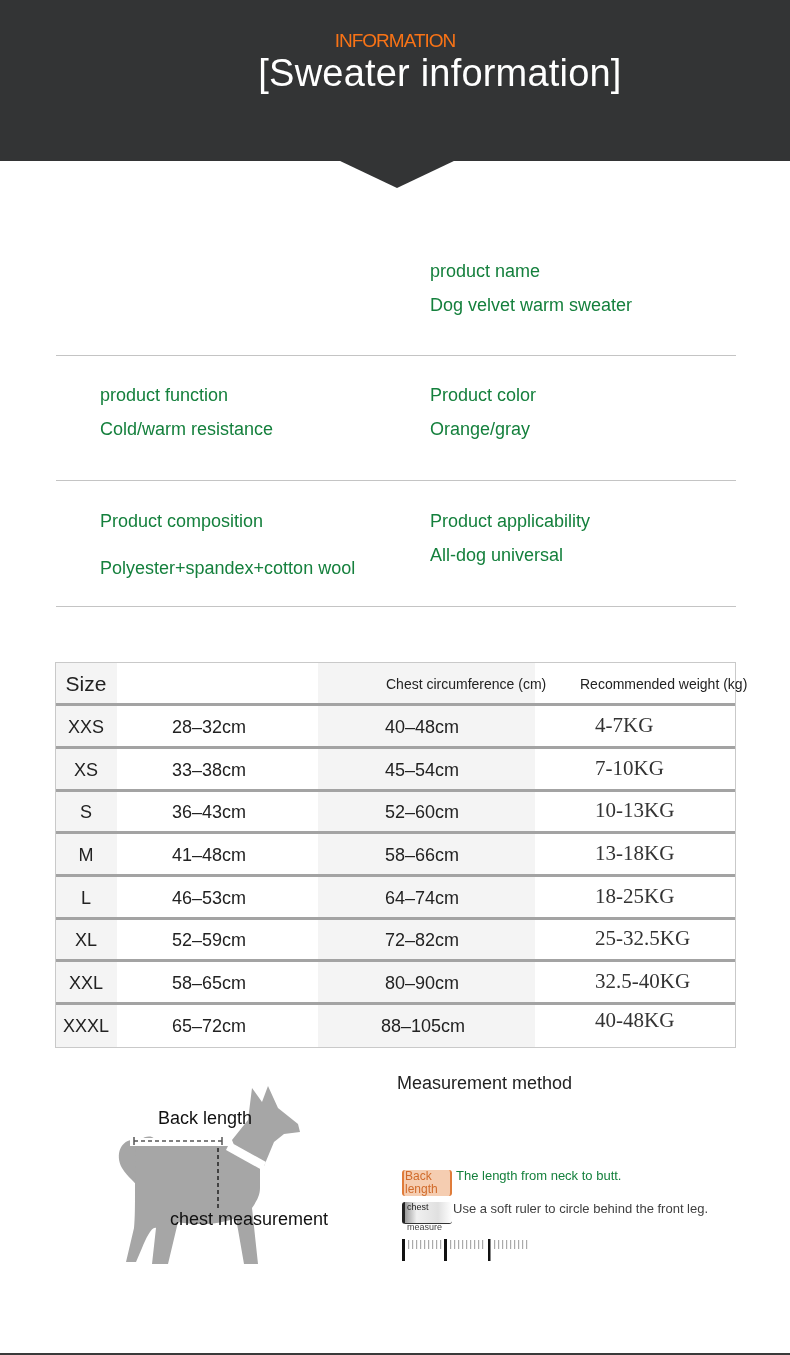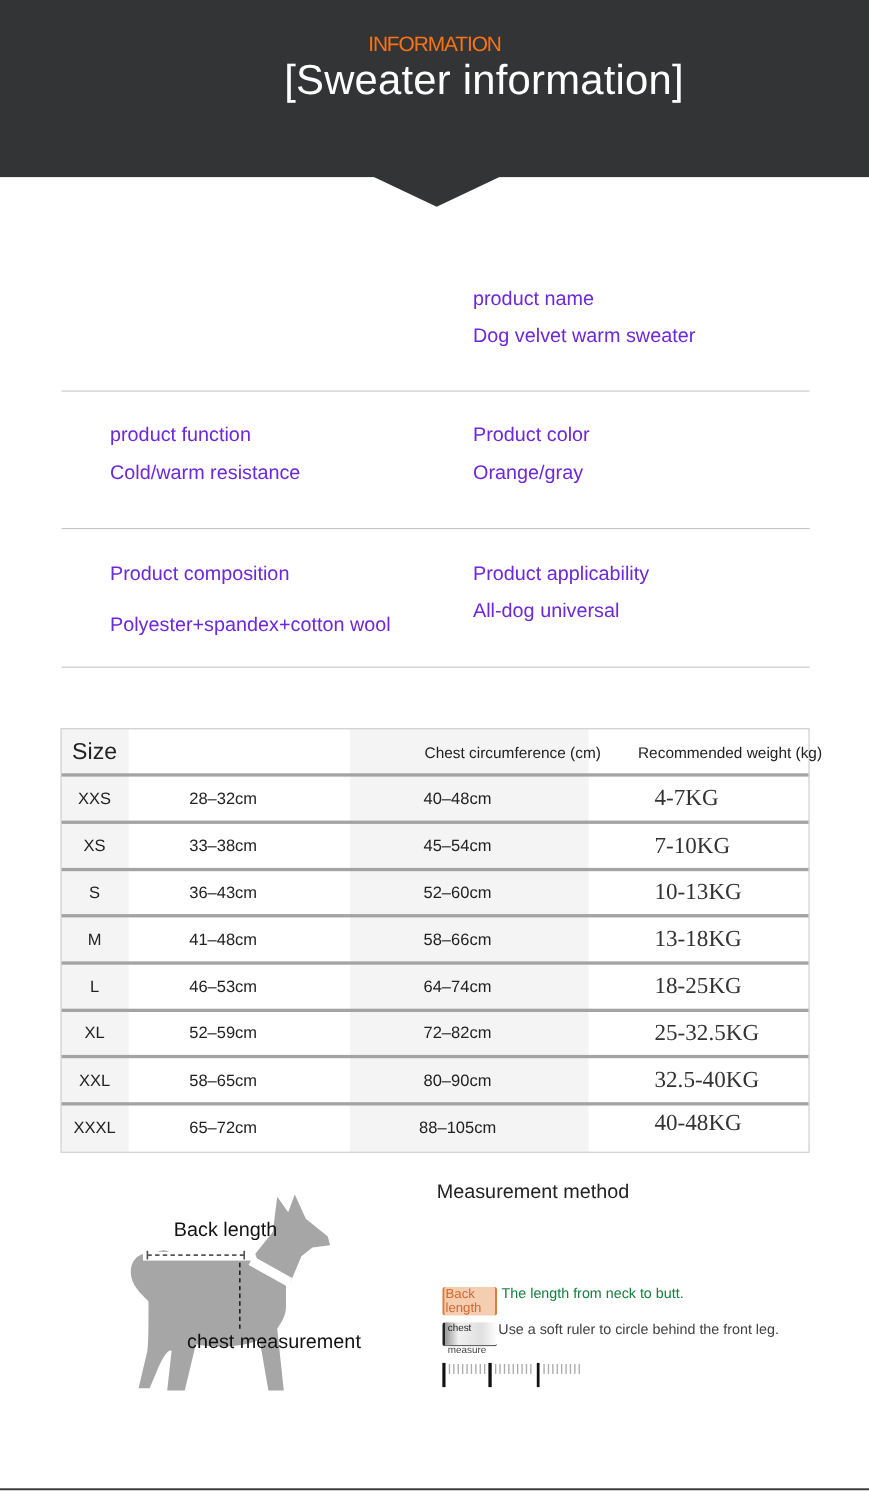--- a/index.html
+++ b/index.html
@@ -8,33 +8,33 @@
 
   .banner { position: absolute; left: 0; top: 0; width: 790px; height: 161px; background: #333435; }
   .banner-arrow { position: absolute; left: 338px; top: 160px; width: 0; height: 0;
     border-left: 59px solid transparent; border-right: 59px solid transparent; border-top: 28px solid #333435; }
   .banner-kicker { position: absolute; left: 0; width: 790px; top: 30px; text-align: center; color: #f97316;
     font-size: 19px; letter-spacing: -1px; padding-left: 0; }
   .banner-title { position: absolute; left: 0; width: 790px; top: 52px; text-align: center; color: #fff;
     font-size: 38px; font-weight: normal; letter-spacing: 0.2px; padding-left: 90px; }
   .banner-kicker { padding-left: 0; }
 
-  .info-label, .info-value { position: absolute; font-size: 18px; color: #6d28d9; white-space: nowrap; }
+  .info-label, .info-value { position: absolute; font-size: 18px; color: #15803d; white-space: nowrap; }
   .divider { position: absolute; left: 56px; width: 680px; height: 1px; background: #c4c4c4; }
 
   .size-table { position: absolute; left: 55px; top: 662px; width: 681px; height: 386px;
     border: 1px solid #c9c9c9; border-collapse: collapse; }
   .col-shade { position: absolute; top: 663px; height: 384px; background: #f4f4f4; }
   .row { position: absolute; left: 56px; width: 679px; height: 43px; border-bottom: 3px solid #a3a3a3; }
   .row:last-child { border-bottom: none; }
   .cell { position: absolute; top: 0; height: 42px; line-height: 42px; white-space: nowrap; color: #222; }
   .hdr .c-size { font-size: 21px; }
   .hdr .c-back { font-size: 18px; }
   .hdr .c-chest, .hdr .c-weight { font-size: 14px; }
-  .body .c-size, .body .c-back, .body .c-chest { font-size: 15px; }
+  .body .c-size, .body .c-back, .body .c-chest { font-size: 18px; }
   .body .c-weight { font-family: "Liberation Serif", "DejaVu Serif", serif; font-size: 21px; color: #333; top: -2px; }
   .c-size { left: 0; width: 60px; text-align: center; }
   .c-back { left: 116px; }
   .c-chest { left: 330px; }
   .c-weight { left: 524px; }
   .body .c-back { left: 116px; }
   .body .c-chest { left: 329px; }
   .body .c-weight { left: 539px; }
 
   .dog { position: absolute; left: 112px; top: 1078px; width: 200px; height: 190px; }

